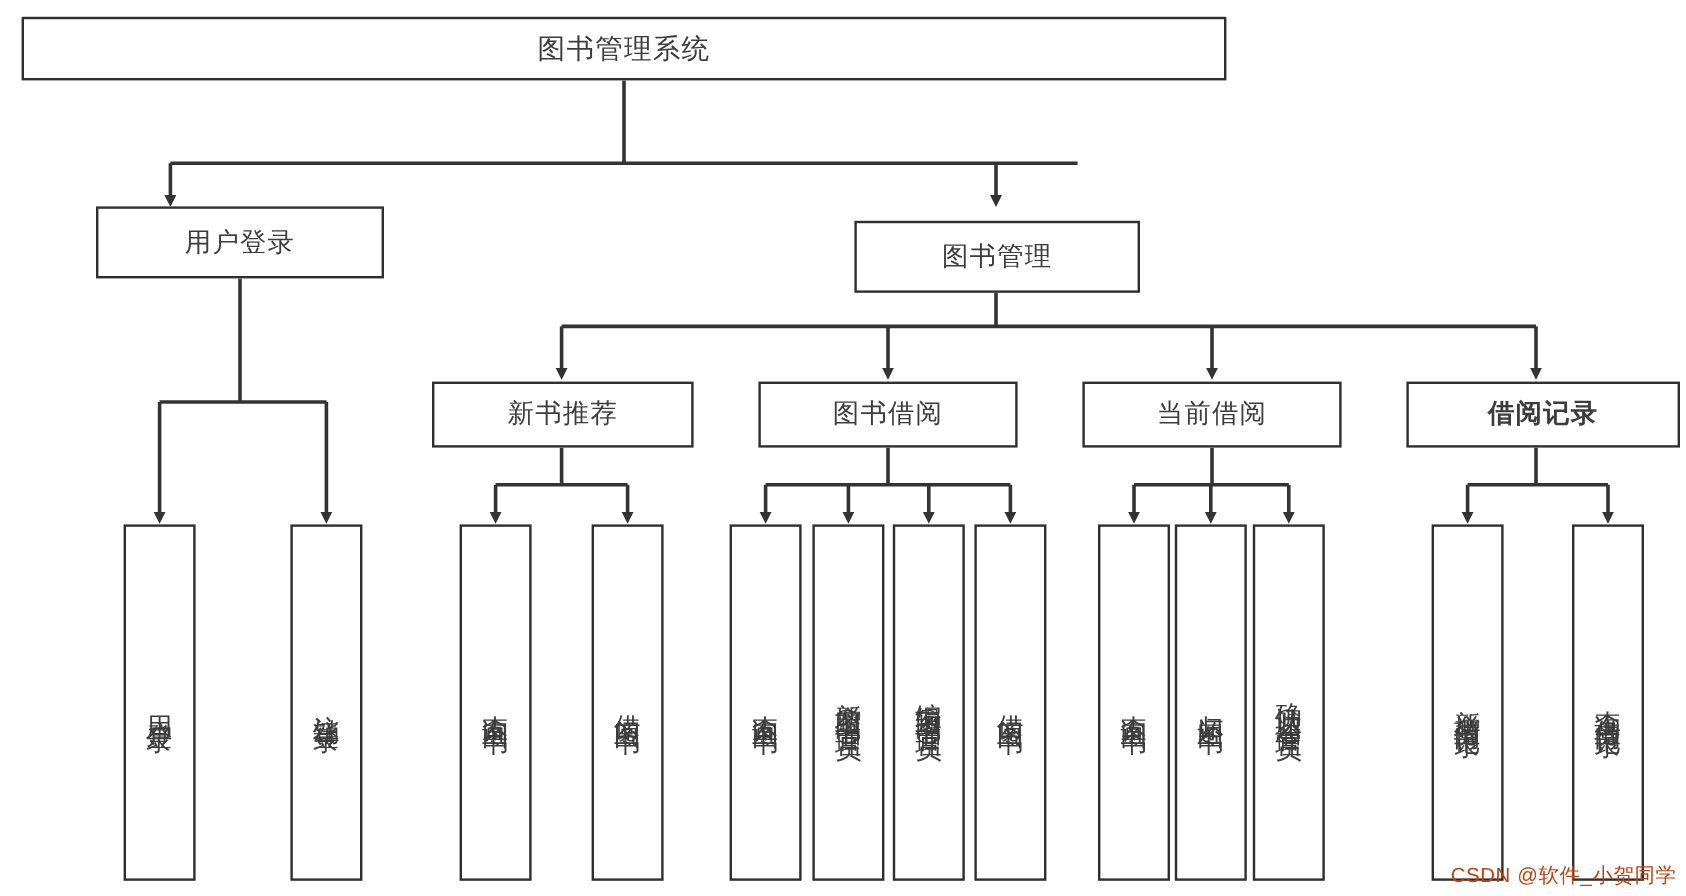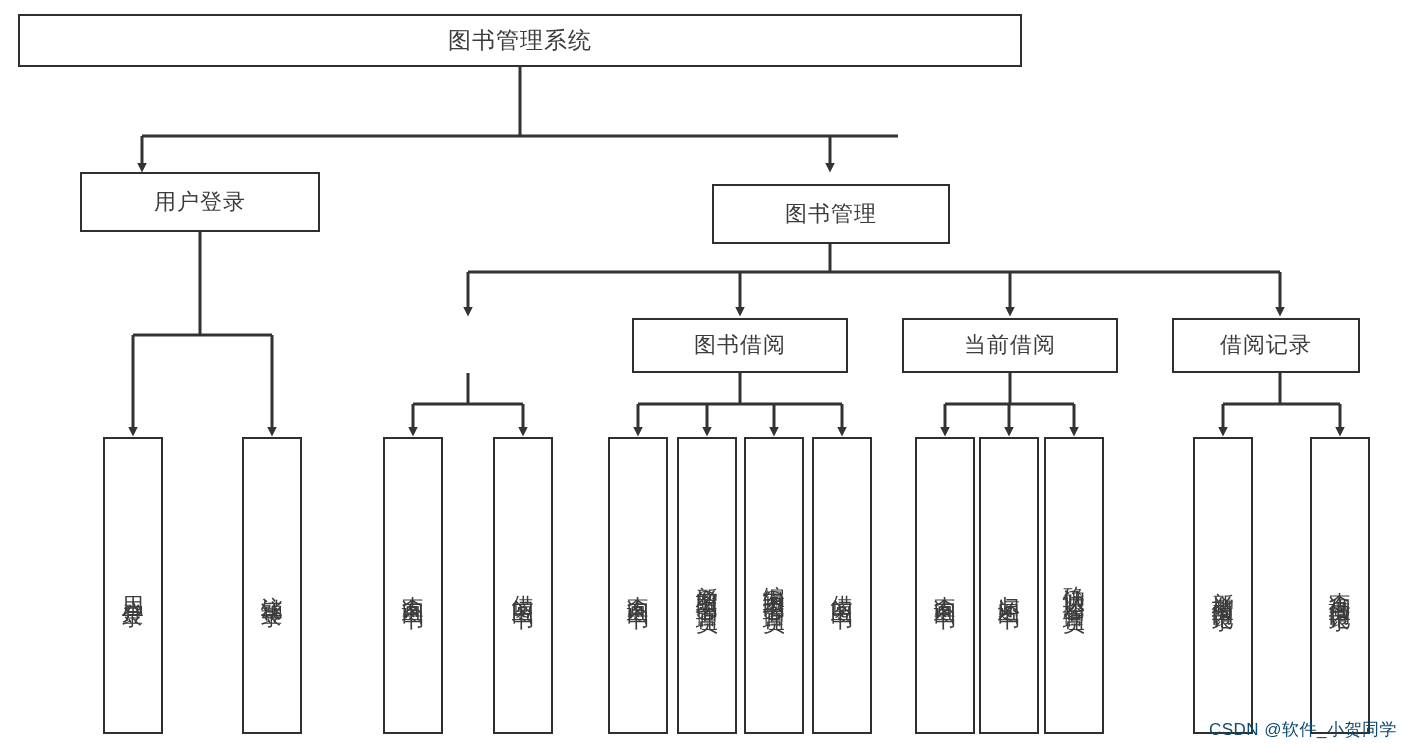--- a/index.html
+++ b/index.html
@@ -52,21 +52,21 @@
     white-space: nowrap;
   }
   .node.root {
     font-size: 23px;
   }
   .watermark {
     position: absolute;
     right: 8px;
     bottom: 6px;
     font-size: 17px;
-    color: #0c4a6e;
+    color: #c2410c;
     letter-spacing: 0.5px;
     white-space: nowrap;
   }
 </style>
 </head>
 <body>
 
 <div id="canvas">
 
   <svg id="connectors" viewBox="0 0 1405 747" xmlns="http://www.w3.org/2000/svg">
@@ -123,27 +123,30 @@
     <span>图书管理系统</span>
   </div>
 
   <div class="node horiz" style="left:80px; top:172px; width:240px; height:60px;">
     <span>用户登录</span>
   </div>
   <div class="node horiz" style="left:712px; top:184px; width:238px; height:60px;">
     <span>图书管理</span>
   </div>
 
+  <div class="node horiz" style="left:360px; top:318px; width:218px; height:55px;">
+    <span>新书推荐</span>
+  </div>
   <div class="node horiz" style="left:902px; top:318px; width:216px; height:55px;">
     <span>当前借阅</span>
   </div>
   <div class="node horiz" style="left:632px; top:318px; width:216px; height:55px;">
     <span>图书借阅</span>
   </div>
-  <div class="node horiz" style="left:1172px; top:318px; width:188px; height:55px;">
+  <div class="node horiz" style="left:1172px; top:318px; width:228px; height:55px;font-weight:bold;">
     <span>借阅记录</span>
   </div>
 
   <div class="node vert" style="left:103px; top:437px; width:60px; height:297px;">
     <span class="vlabel">用户登录</span>
   </div>
   <div class="node vert" style="left:242px; top:437px; width:60px; height:297px;">
     <span class="vlabel">注销登录</span>
   </div>
 

